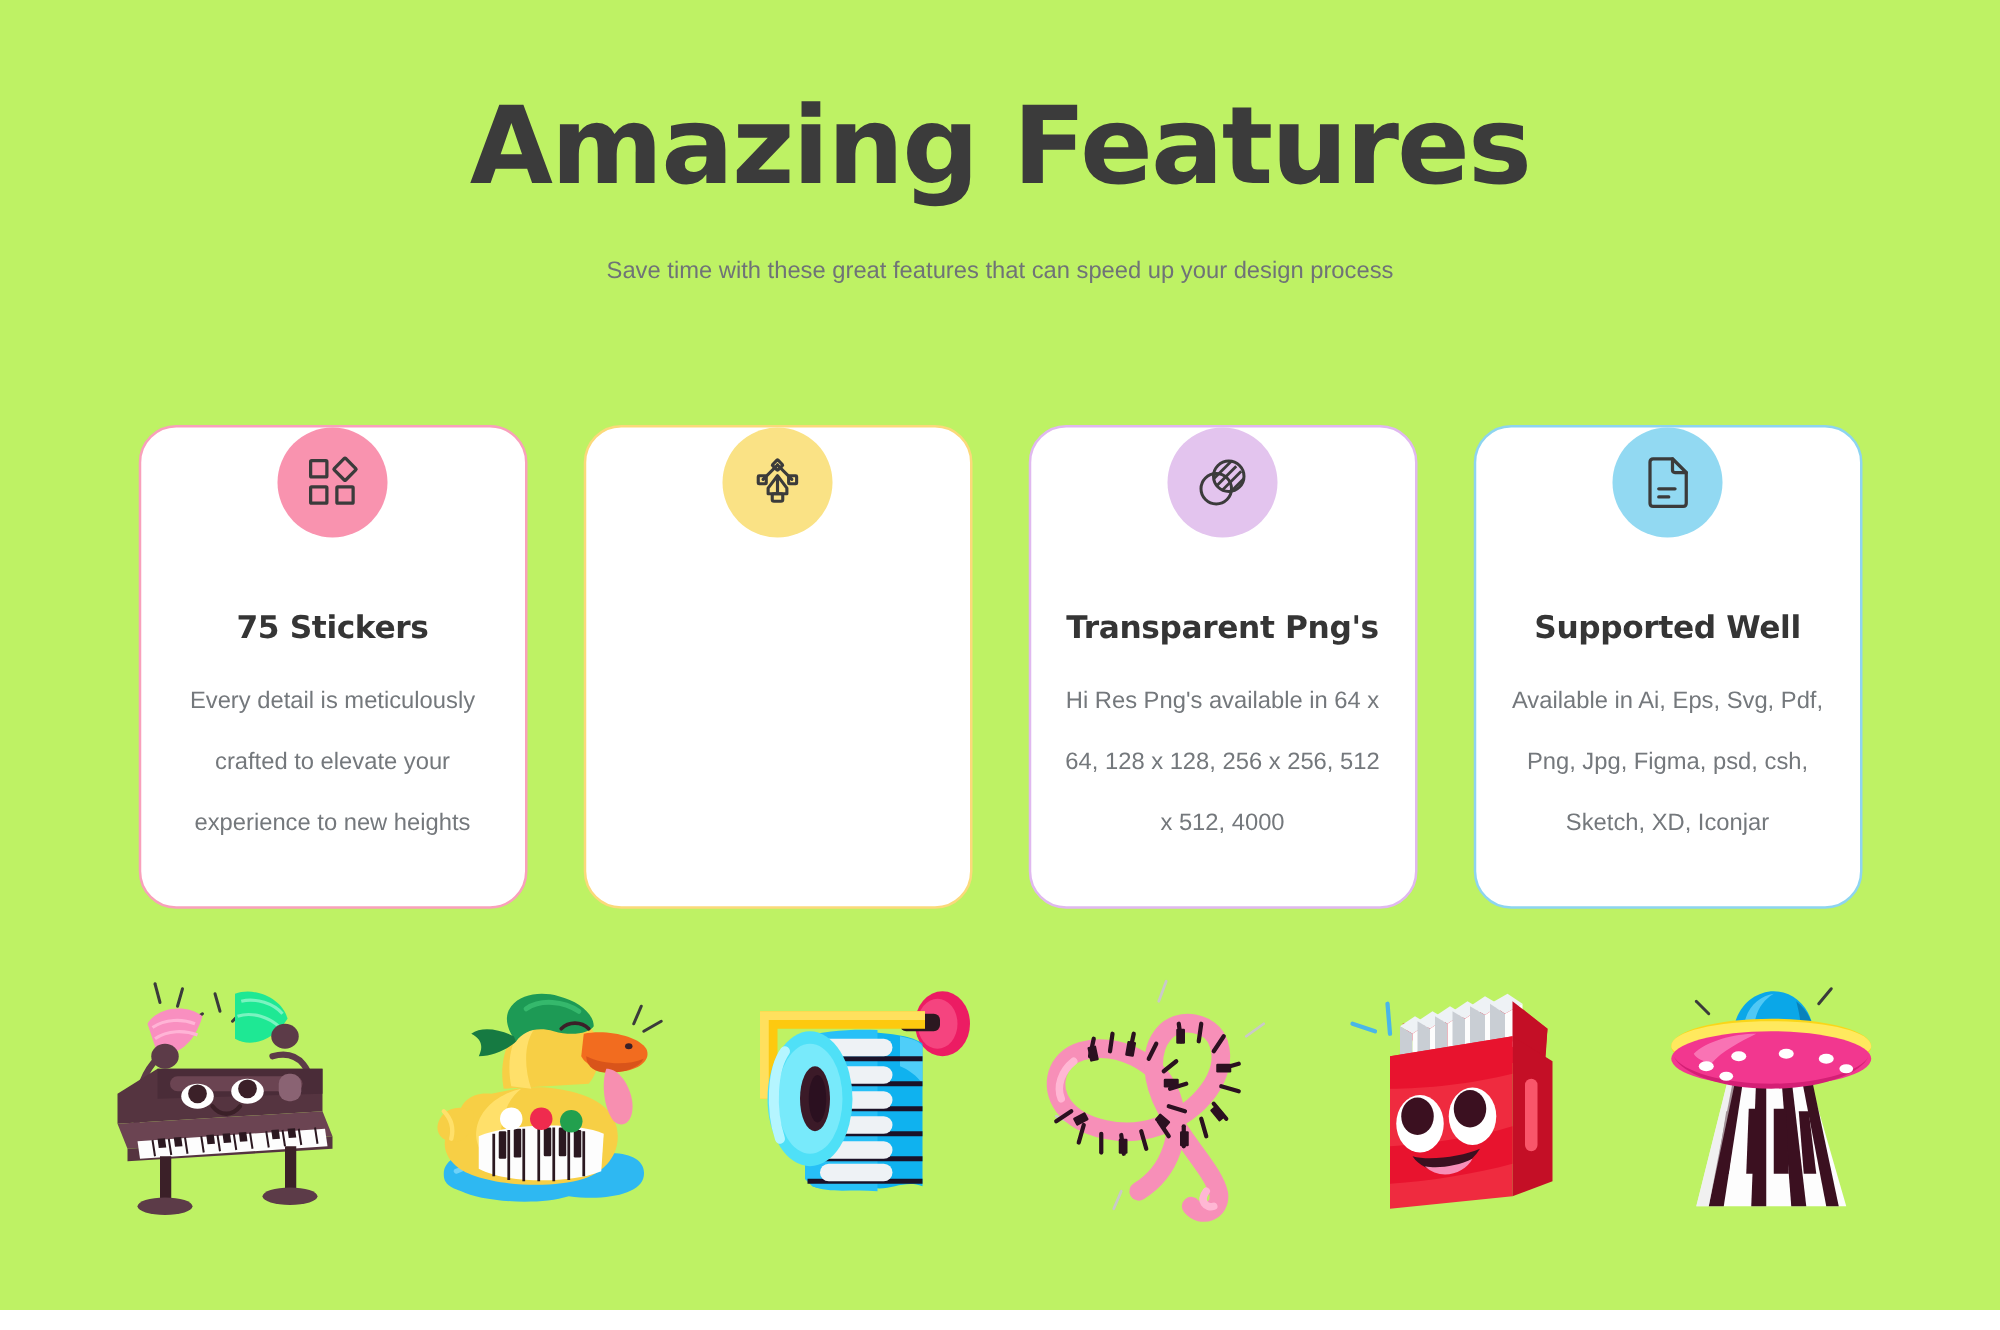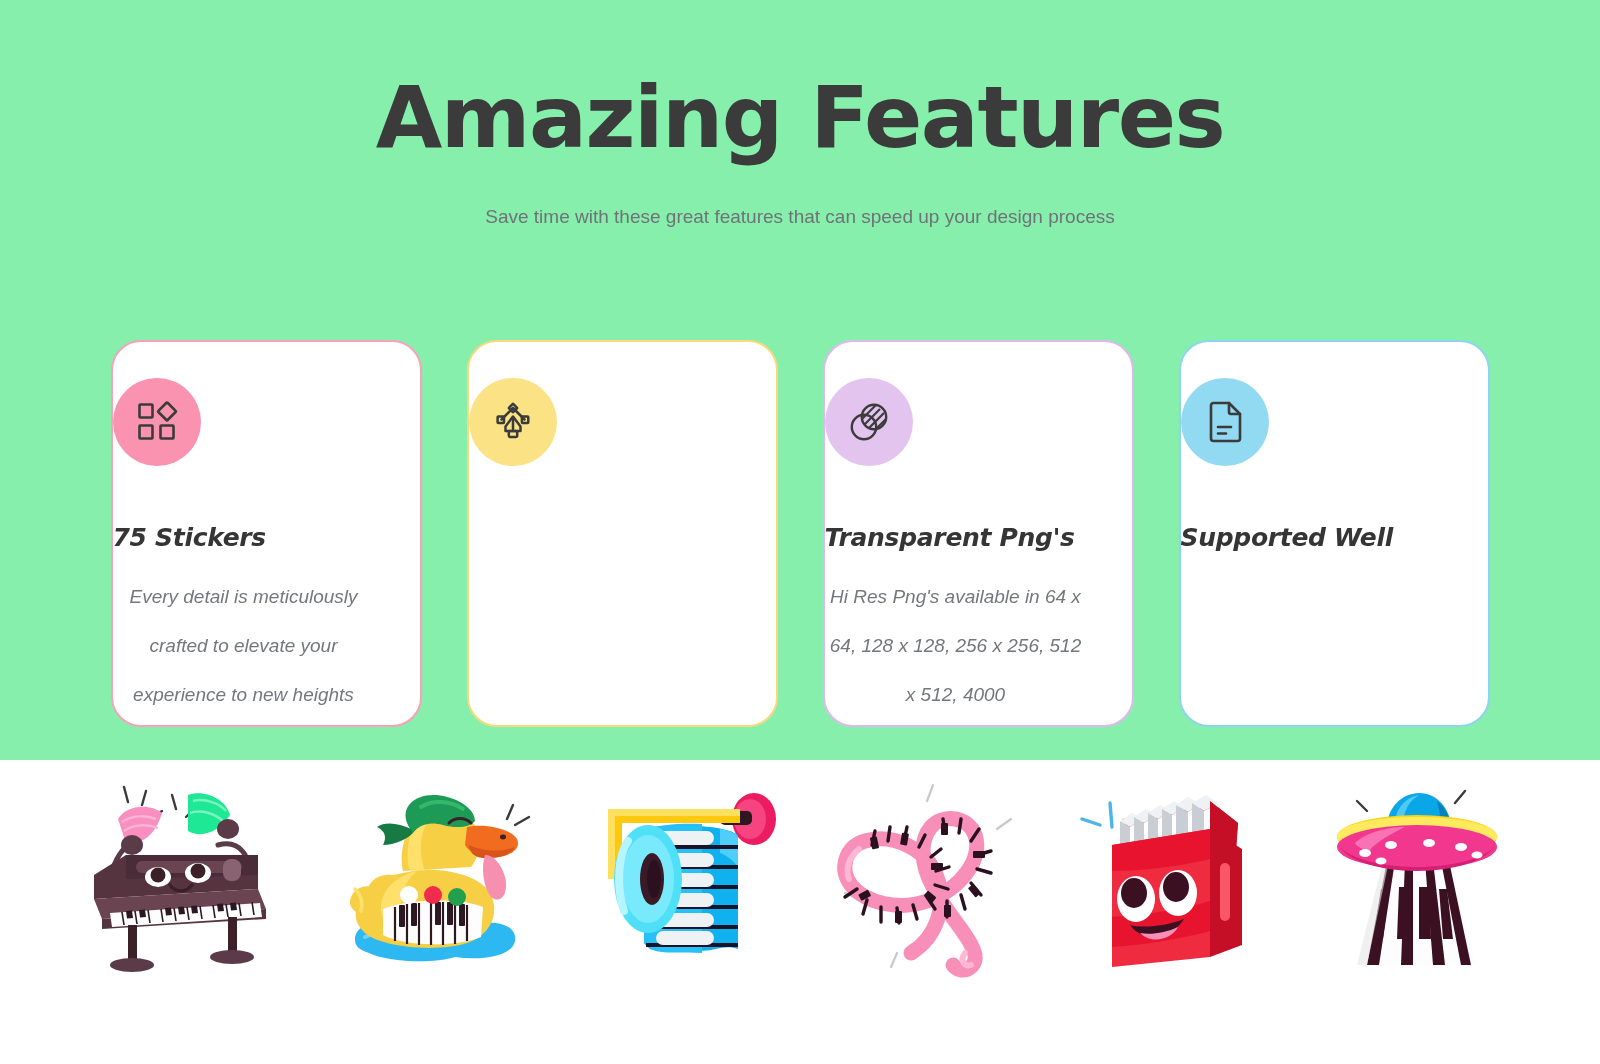--- a/index.html
+++ b/index.html
@@ -11,22 +11,22 @@
     width: 1600px;
     height: 1064px;
     overflow: hidden;
     font-family: "Liberation Sans", sans-serif;
     -webkit-font-smoothing: antialiased;
   }
 
   .page {
     position: relative;
     width: 1600px;
-    height: 760px;
-    background: #86efac;
+    height: 1048px;
+    background: #bef264;
   }
 
   
   .header {
     padding-top: 74px;
     text-align: center;
   }
   .page-title {
     font-family: "DejaVu Sans", sans-serif;
     font-size: 86px;
@@ -57,23 +57,21 @@
   }
   .feature-card {
     box-sizing: border-box;
     width: 311px;
     height: 387px;
     border-radius: 30px;
     border: 2px solid #f9a0bb;
     background: #ffffff;
     display: flex;
     flex-direction: column;
-    align-items: flex-start;
-    padding-top: 36px;
-    font-style: italic;
+    align-items: center;
   }
   .card-icon-circle {
     width: 88px;
     height: 88px;
     border-radius: 50%;
     background: #f993af;
     display: flex;
     align-items: center;
     justify-content: center;
     flex: none;
@@ -190,20 +188,21 @@
     <div class="feature-card" style="border-color:#8dd4f0">
       <div class="card-icon-circle" style="background:#92d9f2">
         <svg width="42" height="46" viewBox="0 0 42 46" fill="none" stroke="#3b3b3b" stroke-width="2.6" stroke-linejoin="round" stroke-linecap="round">
           <path d="M7 6.5 C7 5 8 4 9.5 4 L25 4 L36 15 L36 39.5 C36 41 35 42 33.5 42 L9.5 42 C8 42 7 41 7 39.5 Z"></path>
           <path d="M25 4 L25 13 C25 14.4 26 15 27 15 L36 15"></path>
           <path d="M14 28 L27 28"></path>
           <path d="M14 34.5 L22 34.5"></path>
         </svg>
       </div>
       <div class="card-title">Supported Well</div>
+      <div class="card-desc">Available in Ai, Eps, Svg, Pdf, Png, Jpg, Figma, psd, csh, Sketch, XD, Iconjar</div>
     </div>
   </div>
 
   <div class="illus-row">
 
     <div class="illus">
       <svg width="215" height="215" viewBox="0 0 215 215">
         <g stroke="#5c3b48" stroke-width="5" fill="none" stroke-linecap="round">
           <path d="M35 155 C20 120 35 80 58 72"></path>
           <path d="M138 78 C160 72 172 90 168 112"></path>

